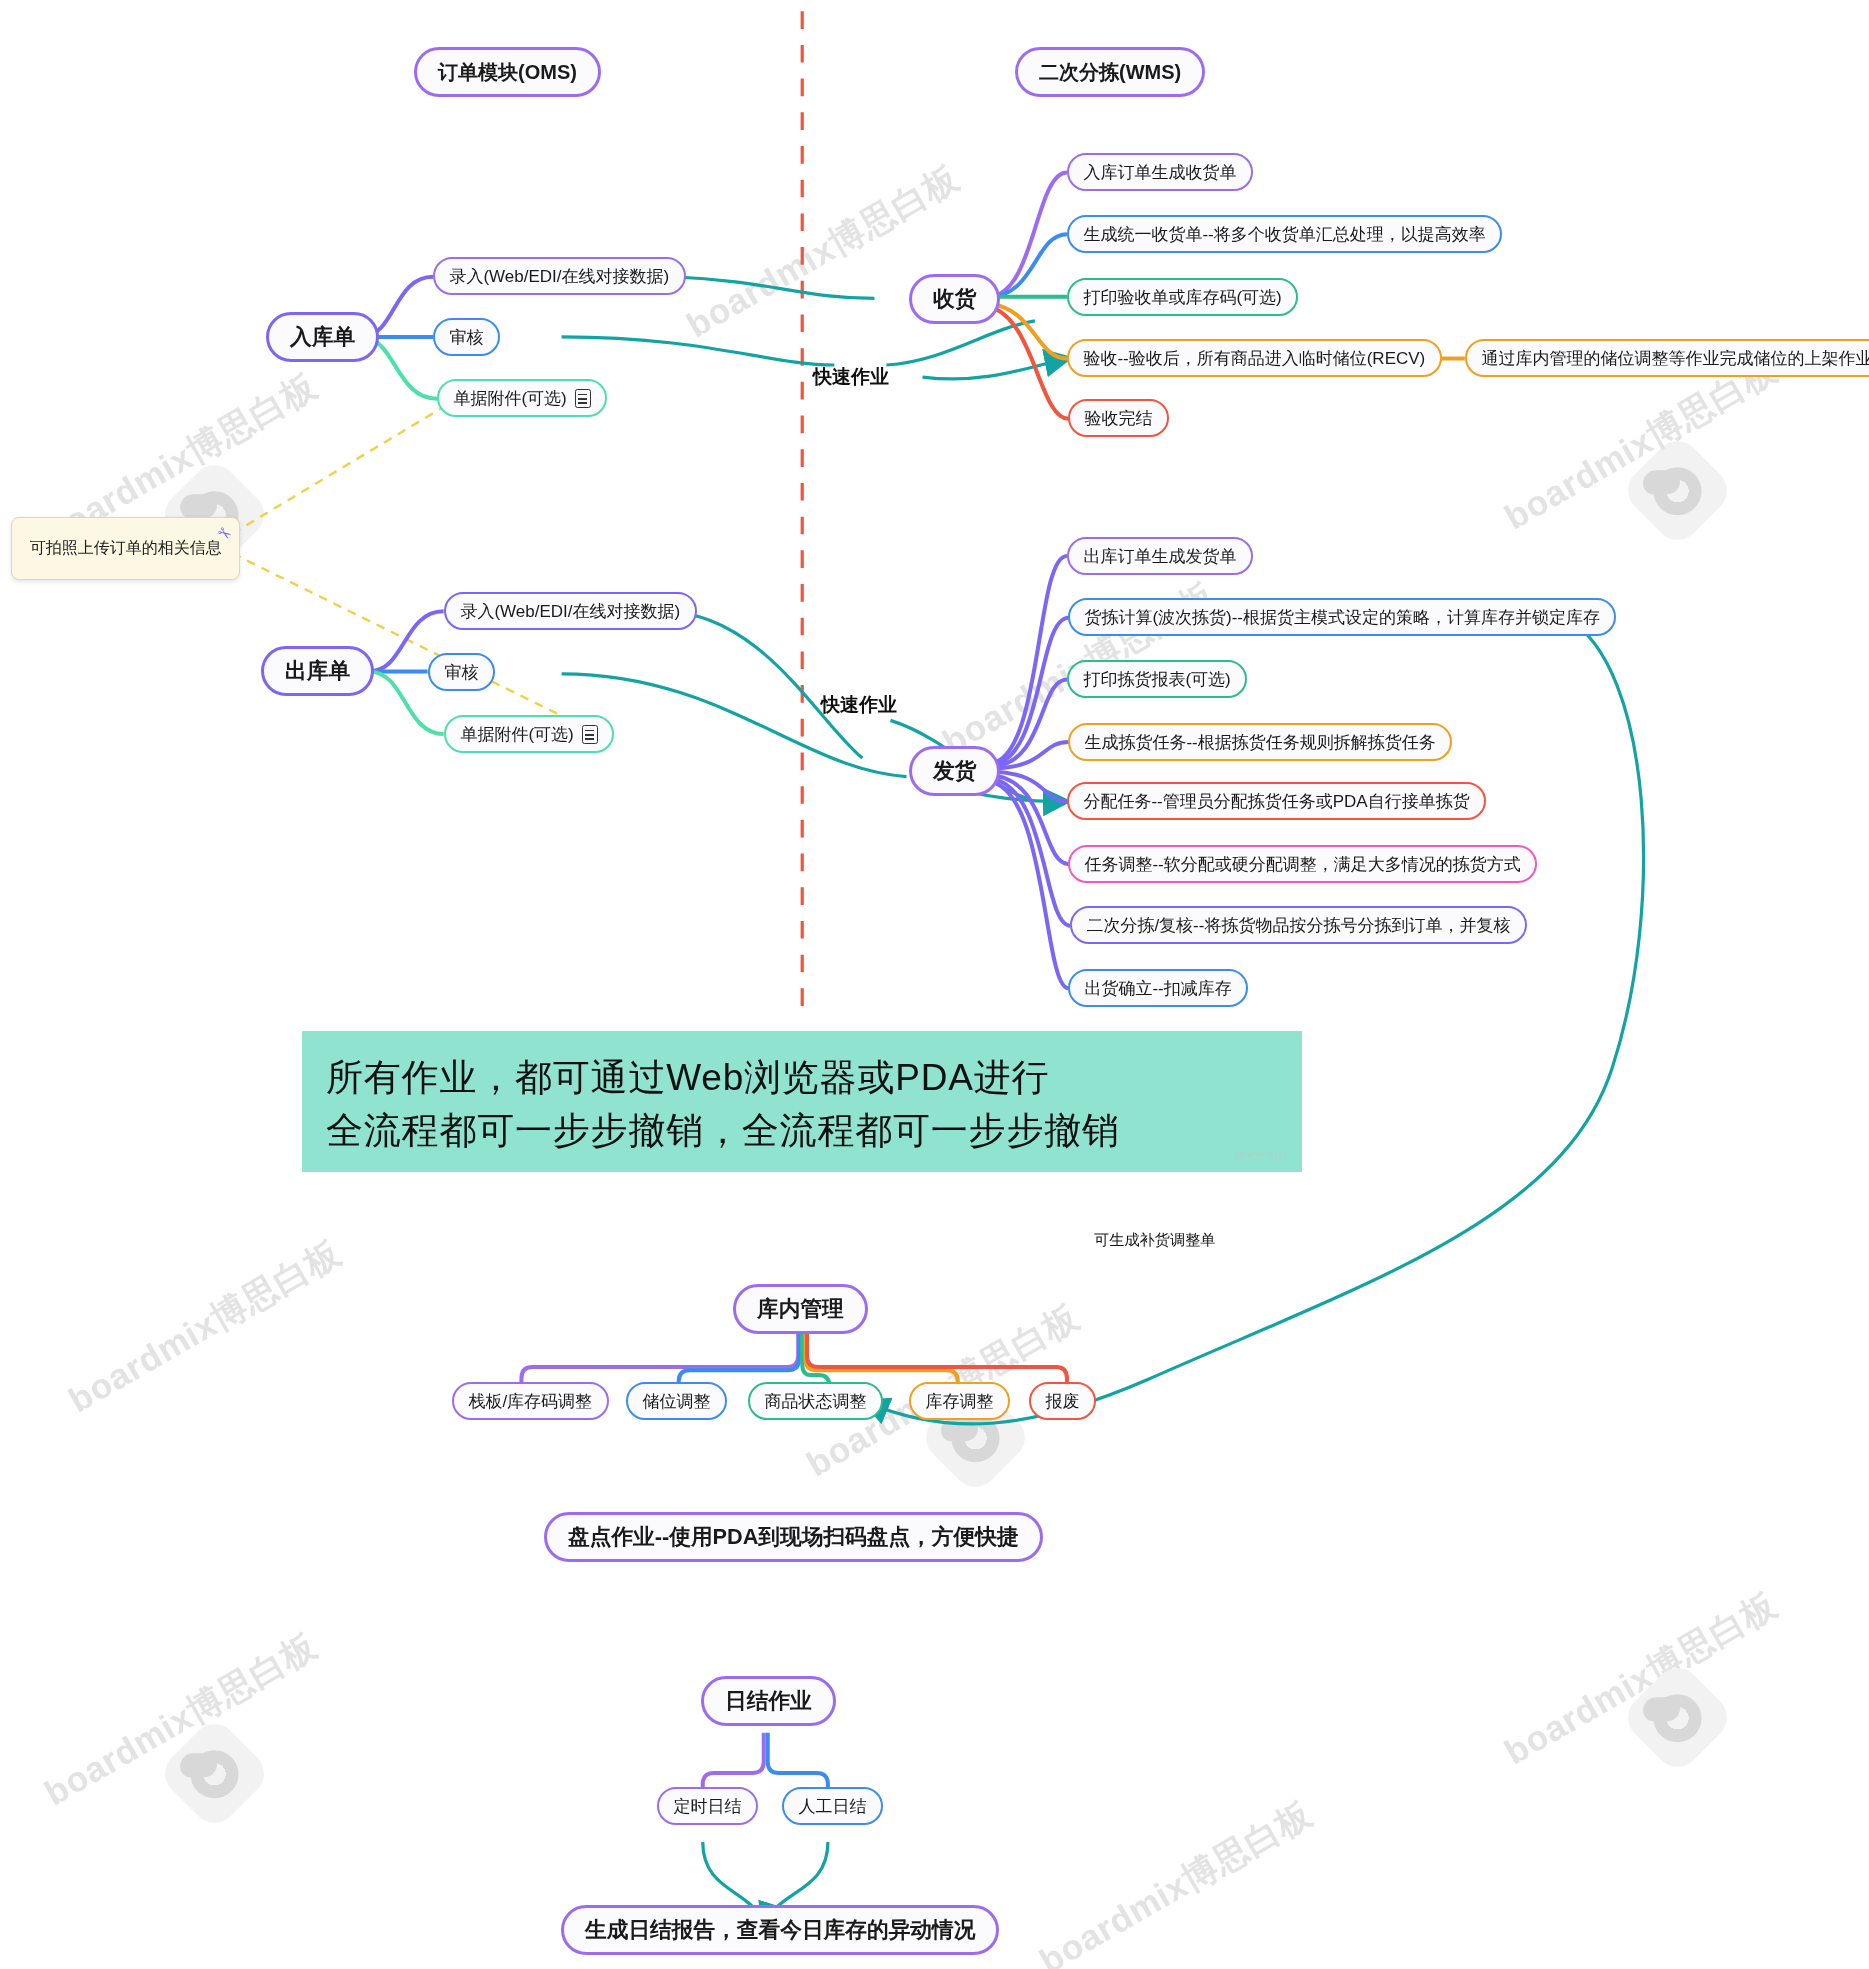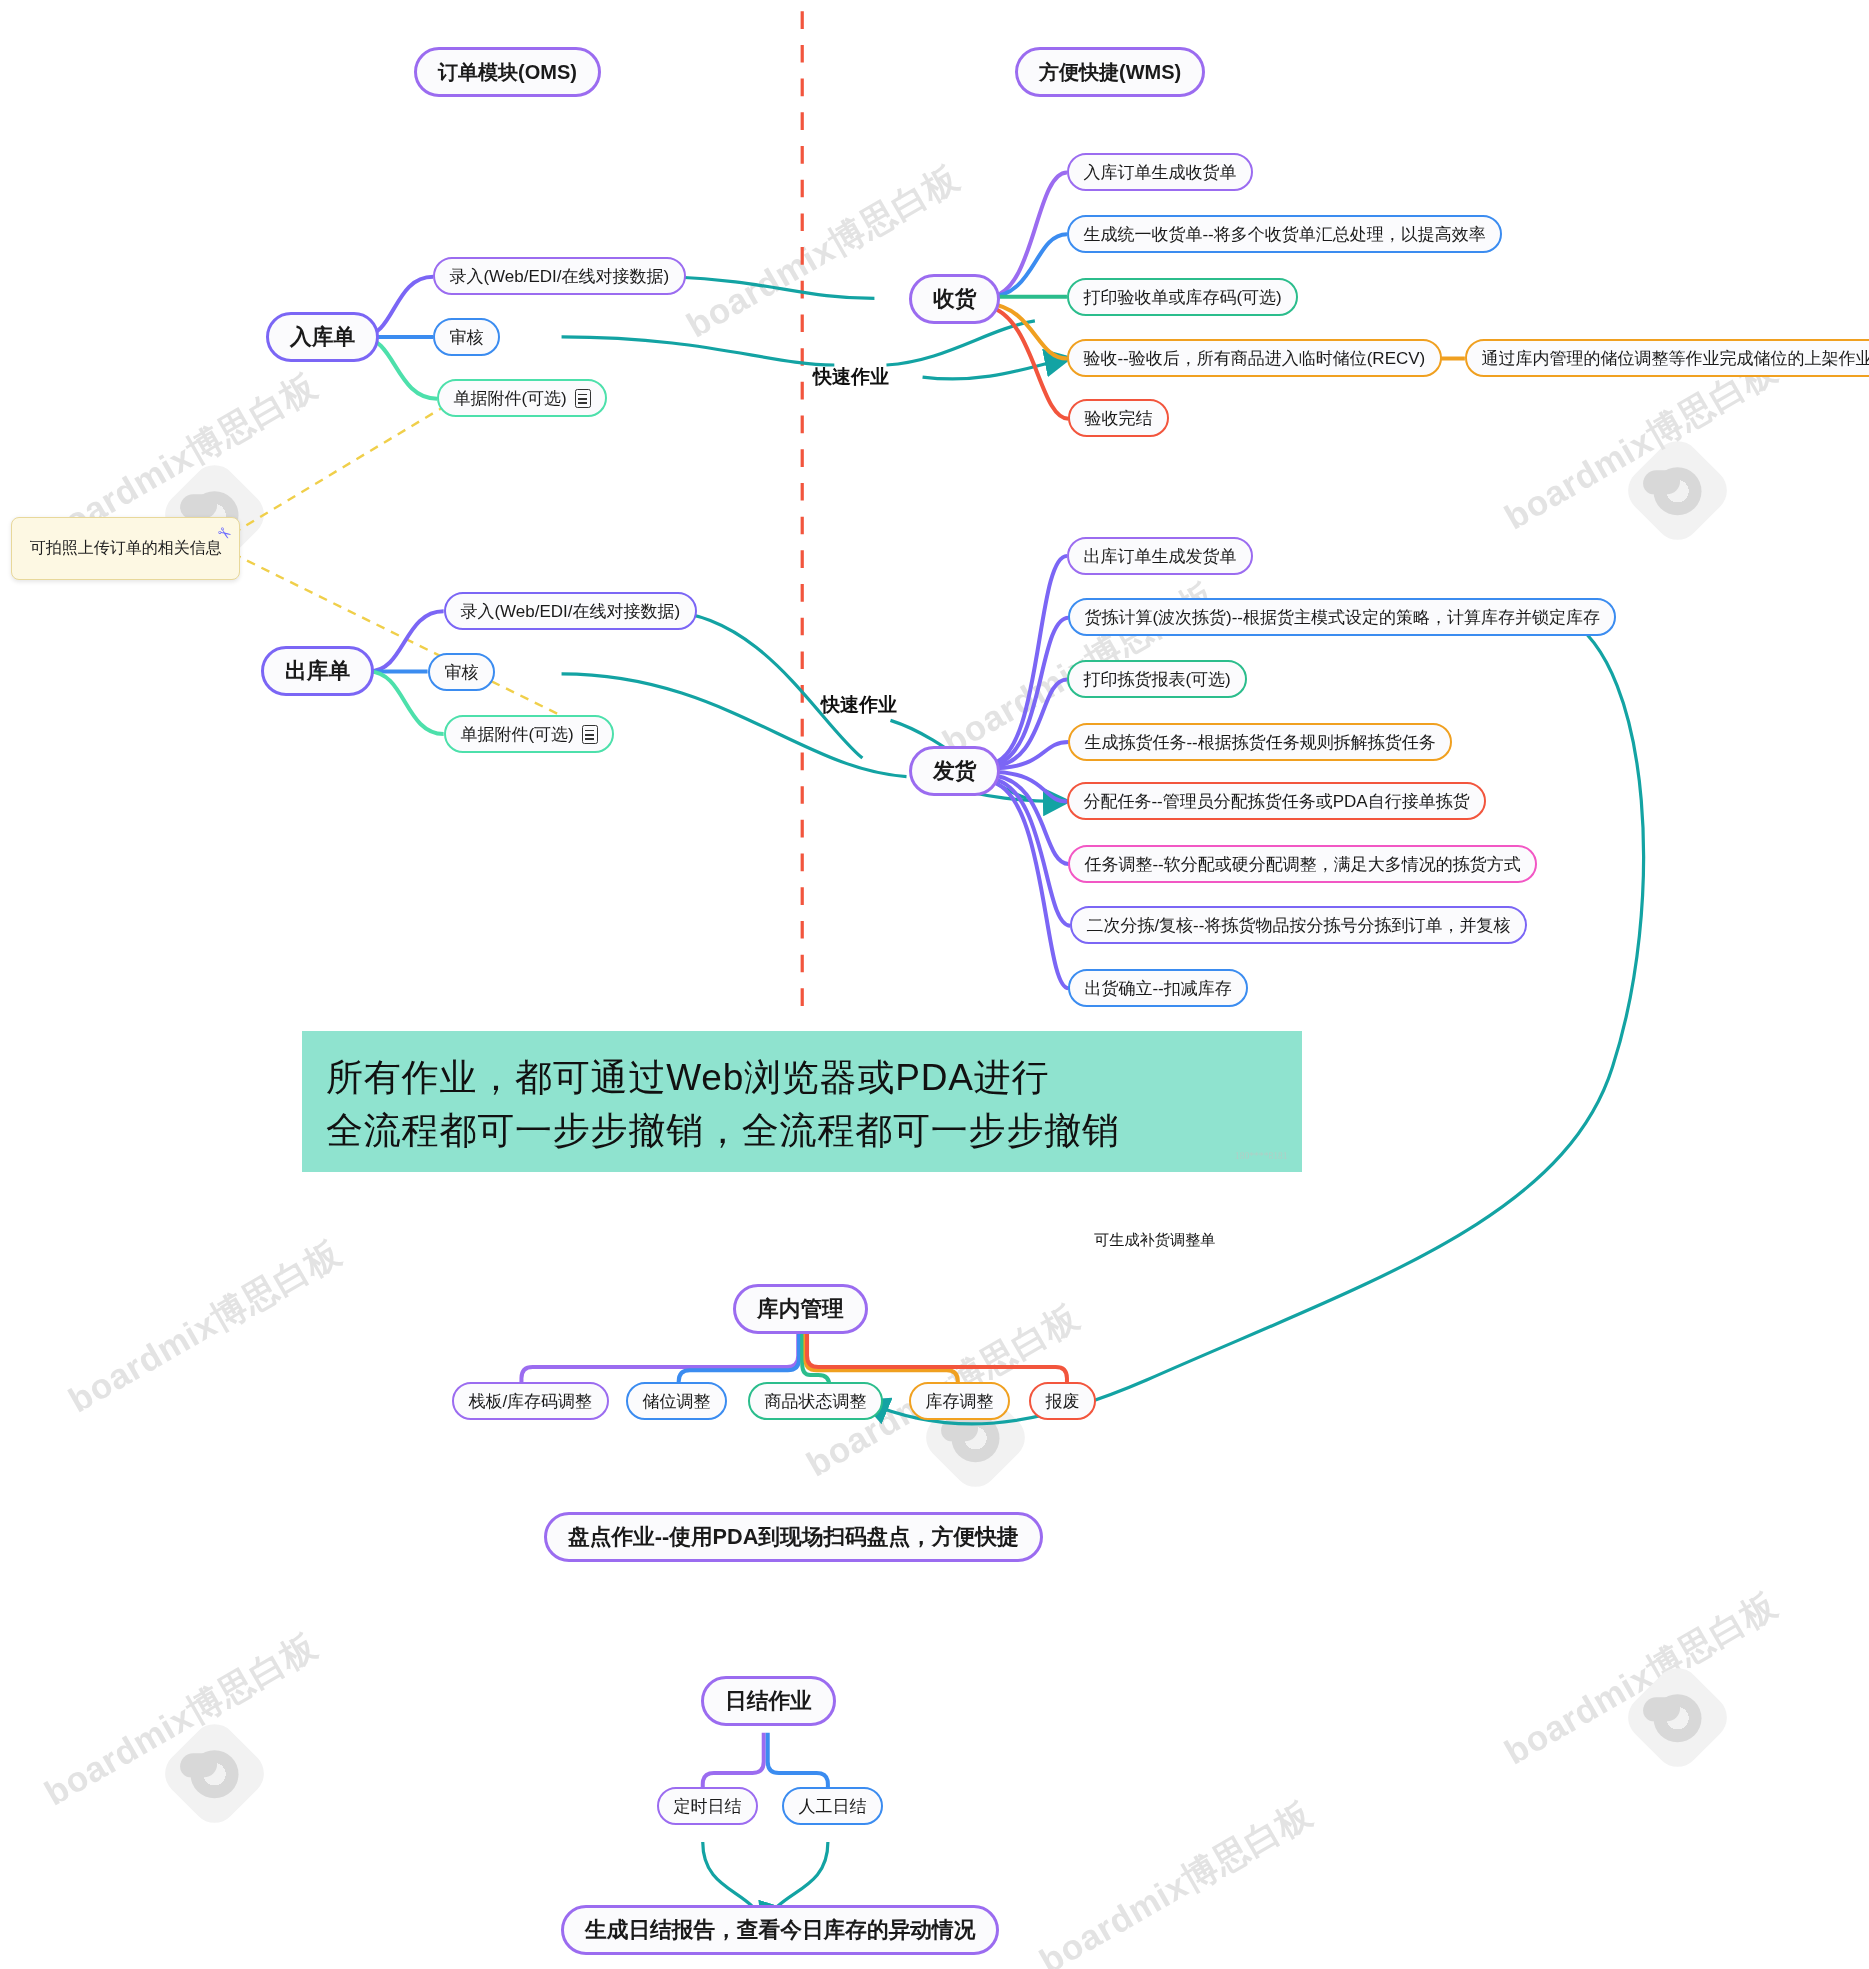--- a/index.html
+++ b/index.html
@@ -176,21 +176,21 @@
     <path d="M952,2160 L952,2196 Q952,2210 938,2210 L890,2210 Q876,2210 876,2224 L876,2248" fill="none" stroke="#9b6cf0" stroke-width="5"></path>
     <path d="M957,2160 L957,2196 Q957,2210 971,2210 L1018,2210 Q1032,2210 1032,2224 L1032,2248" fill="none" stroke="#3b8cf0" stroke-width="5"></path>
     <path d="M876,2296 C876,2360 940,2355 952,2400" fill="none" stroke="#13a3a3" stroke-width="4"></path>
     <path d="M1032,2296 C1032,2360 968,2355 954,2400" fill="none" stroke="#13a3a3" stroke-width="4" marker-end="url(#arrTeal)"></path>
   </svg>
 
   <div class="node hdr plain" style="left:414px; top:47px; border-color:#9b6cf0;">
     <span>订单模块(OMS)</span>
   </div>
   <div class="node hdr plain" style="left:1015px; top:47px; border-color:#9b6cf0;">
-    <span>方便快捷(WMS)</span>
+    <span>二次分拣(WMS)</span>
   </div>
 
   <div class="node lvl1 plain" style="left:266px; top:312px; border-color:#7b66f5;">
     <span>入库单</span>
   </div>
   <div class="node lvl2 plain" style="left:433px; top:257px; border-color:#9b6cf0;">
     <span>录入(Web/EDI/在线对接数据)</span>
   </div>
   <div class="node lvl2 plain" style="left:433px; top:318px; border-color:#3b8cf0;">
     <span>审核</span>

